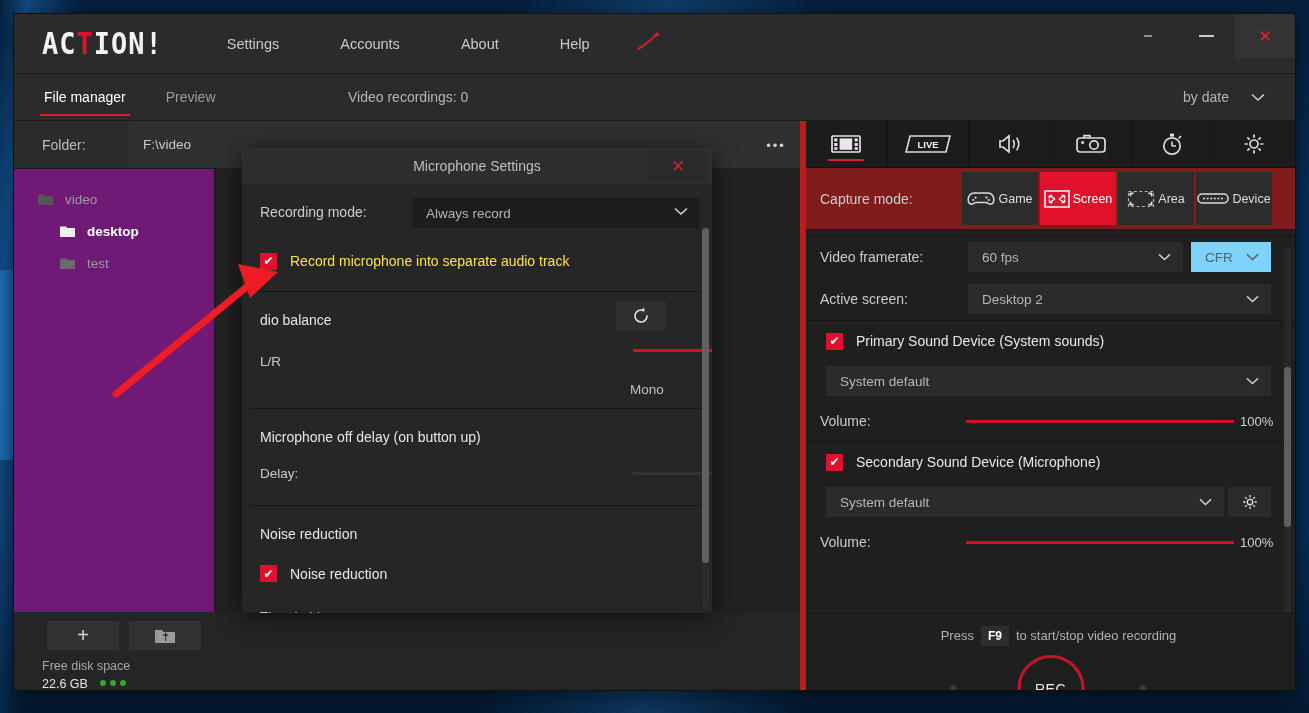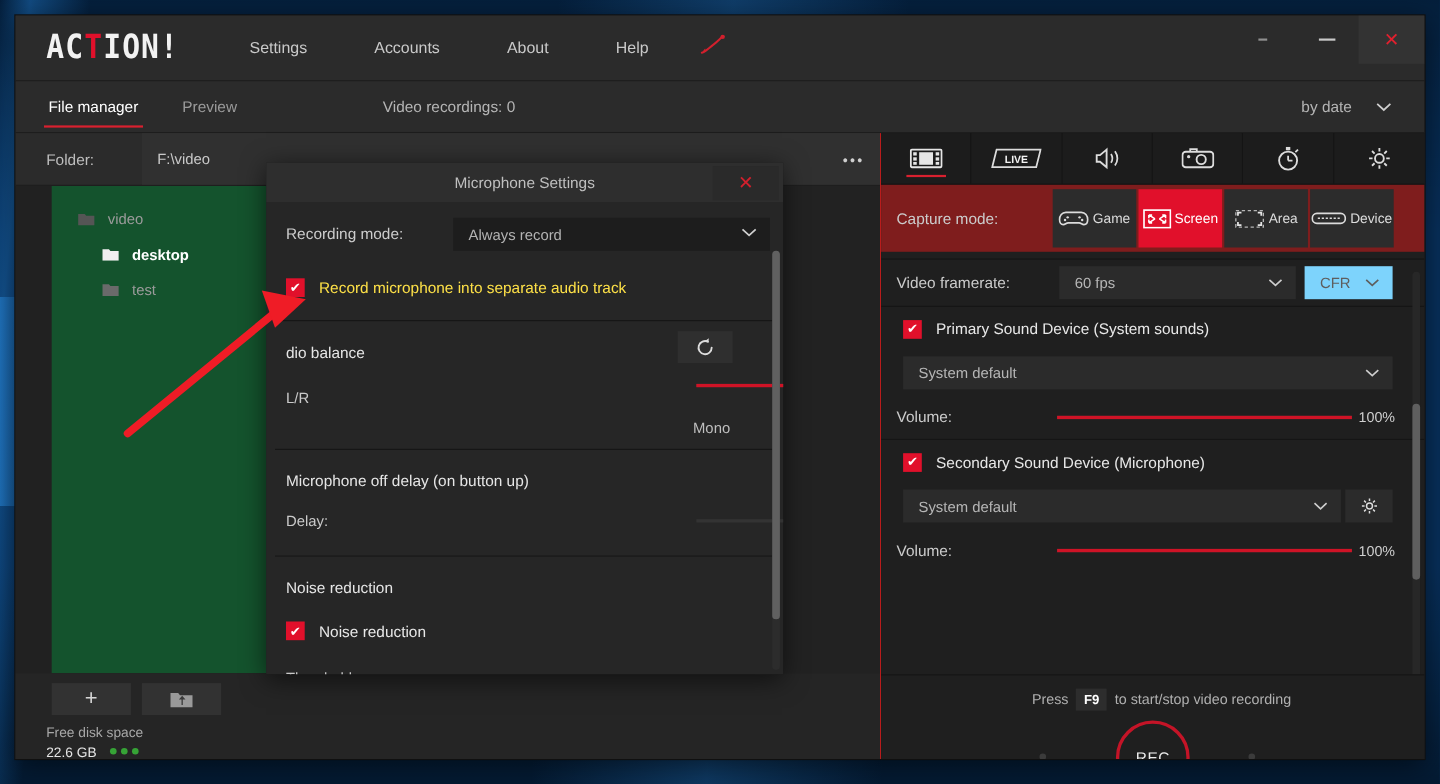--- a/index.html
+++ b/index.html
@@ -82,21 +82,21 @@
   .stab.second{ margin-left:36px; color:#9a9a9a;}
   #reccount{ position:absolute; left:334px; font-size:14px; color:#b5b5b5; }
   #sortsel{
     position:absolute; right:30px; display:flex; align-items:center; gap:22px;
     font-size:14px; color:#b5b5b5;
   }
 
   
   #body{ display:flex; height:569px; }
   #leftcol{ width:786px; position:relative; background:#212121; }
-  #rightcol{ width:495px; position:relative; background:#1c1c1c; border-left:1px solid #b91c1c;}
+  #rightcol{ width:495px; position:relative; background:#1c1c1c; border-left:6px solid #b91c1c;}
 
   
   #folderrow{
     height:48px; background:#2b2b2b; display:flex; align-items:center;
     border-bottom:1px solid #1d1d1d; position:relative;
   }
   #folderrow .lbl{ font-size:14px; color:#bdbdbd; margin-left:28px; width:100px;}
   #folderbox{
     position:absolute; left:115px; top:0; width:672px; height:47px;
     background:#303030; display:flex; align-items:center;
@@ -104,21 +104,21 @@
   }
   #folderbox .pathtxt{ margin-left:14px; }
   #dots{
     position:absolute; right:10px; top:12px; width:30px;height:24px;
     display:flex;align-items:center;justify-content:center; color:#cfcfcf;
     letter-spacing:2px; font-size:13px;
   }
 
   
   #leftmid{ display:flex; height:443px; }
-  #tree{ width:200px; background:#14532d; padding-top:14px;margin-left:33px; }
+  #tree{ width:200px; background:#701a75; padding-top:14px; }
   .tnode{ display:flex; align-items:center; height:32px; font-size:13.5px; color:#9b9b9b;}
   .tnode .fico{ margin-right:12px; }
   .tnode.lvl0{ padding-left:24px; }
   .tnode.lvl1{ padding-left:46px; }
   .tnode.sel{ color:#ffffff; font-weight:bold; }
   #filelist{ flex:1; background:#222222; border-left:1px solid #1b1b1b;}
 
   
   #leftbottom{ height:78px; background:#252525; position:relative; }
   .sqbtn{
@@ -458,20 +458,29 @@
                 </svg></span>
           </div>
           <div class="combo dis" style="position:absolute;left:385px;width:80px;">
             <span class="cv">CFR</span>
             <span class="chev"><svg width="13" height="8" viewBox="0 0 13 8">
                   <path d="M1 1.4L6.5 6.5 12 1.4" stroke="#5e5e5e" stroke-width="1.5" fill="none"></path>
                 </svg></span>
           </div>
         </div>
 
+        <div class="rrow" style="height:42px;">
+          <div class="lbl">Active screen:</div>
+          <div class="combo" style="position:absolute;left:162px;width:303px;">
+            <span class="cv">Desktop 2</span>
+            <span class="chev"><svg width="13" height="8" viewBox="0 0 13 8">
+                  <path d="M1 1.4L6.5 6.5 12 1.4" stroke="#cdcdcd" stroke-width="1.5" fill="none"></path>
+                </svg></span>
+          </div>
+        </div>
 
         <div class="sep"></div>
 
         <div class="chkrow">
           <div class="chk">✔</div>
           <div class="ctxt">Primary Sound Device (System sounds)</div>
         </div>
         <div class="rrow" style="height:40px;">
           <div class="combo" style="position:absolute;left:20px;width:445px;">
             <span class="cv">System default</span>

